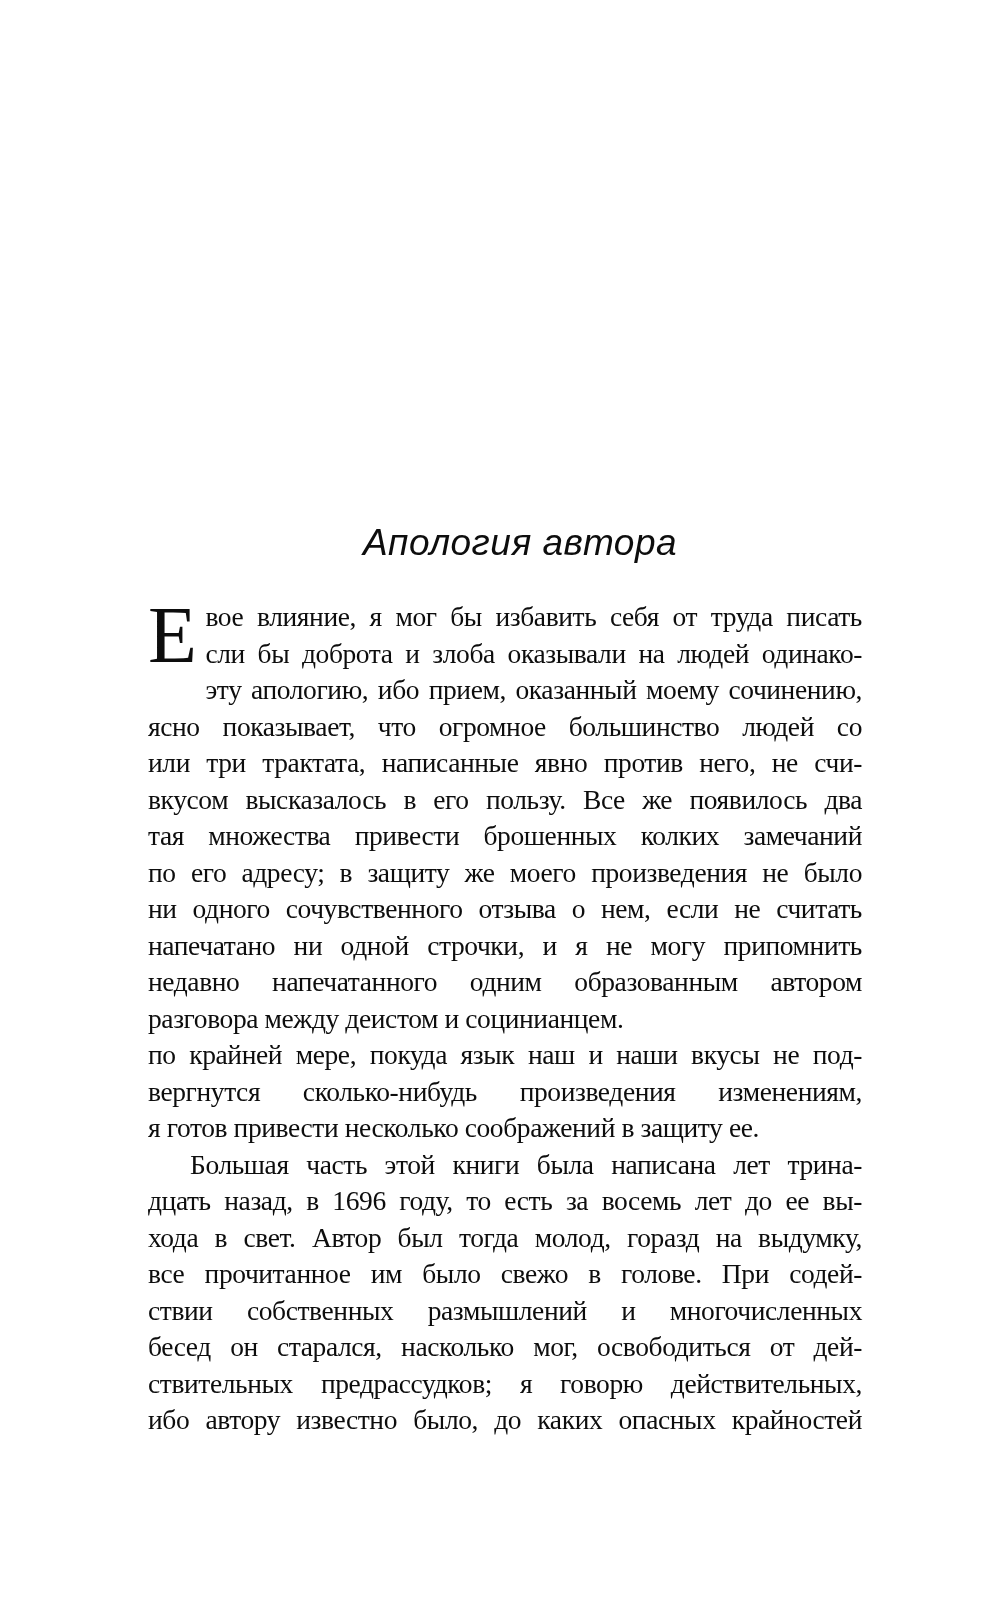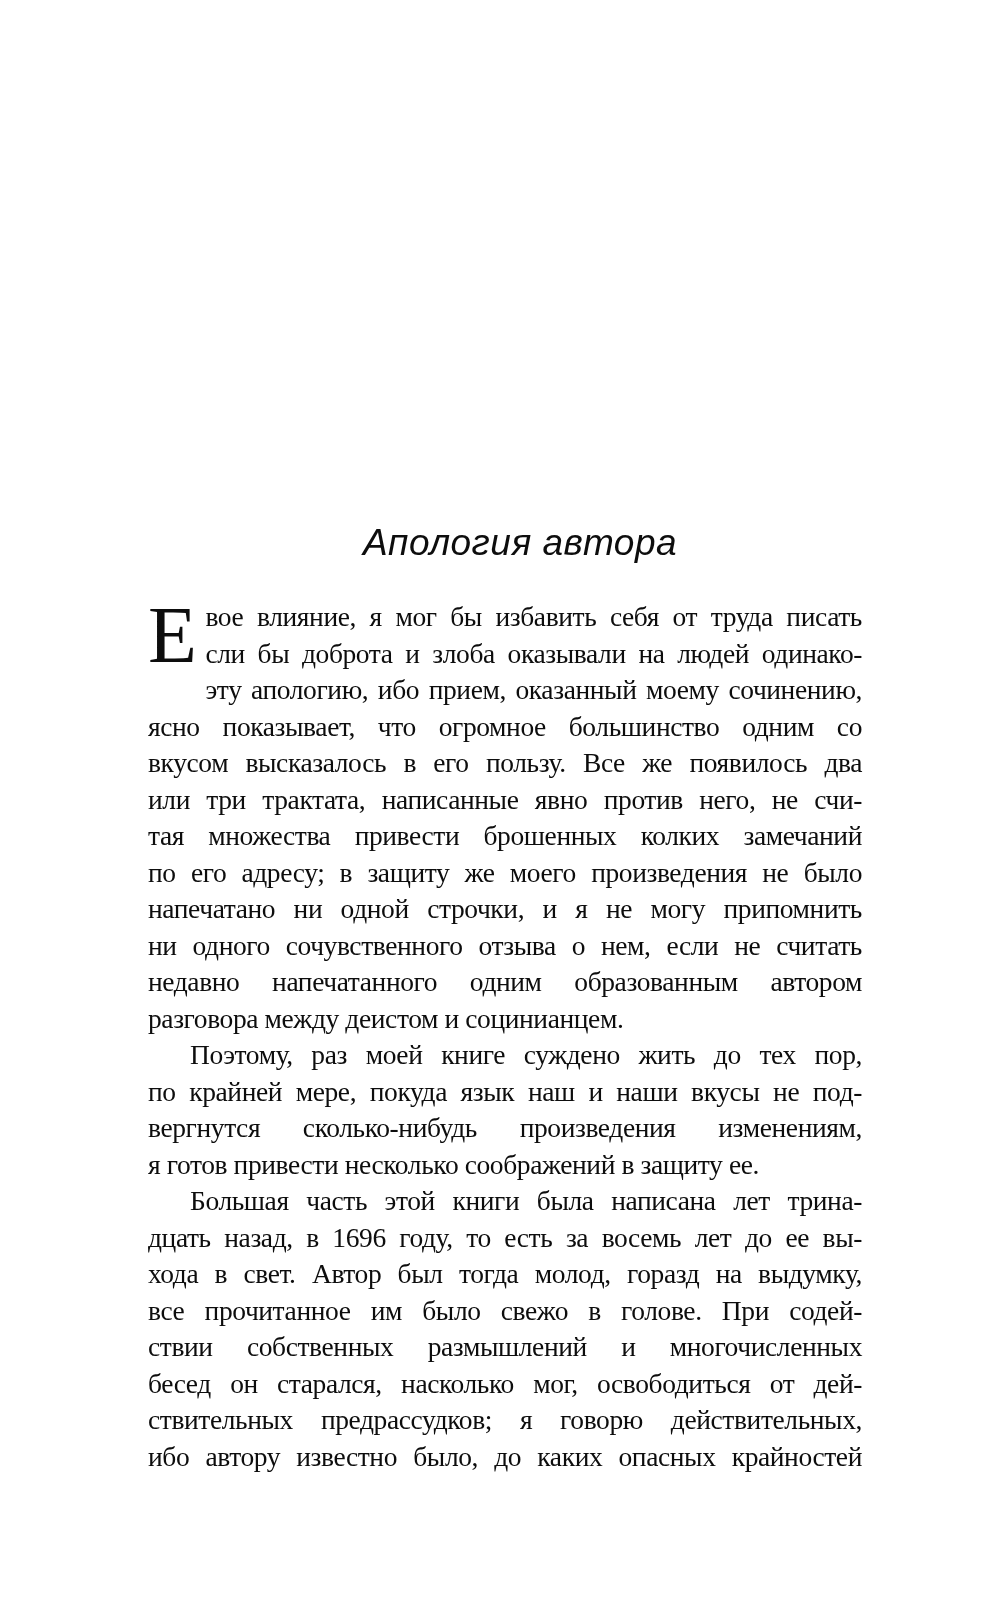--- a/index.html
+++ b/index.html
@@ -69,32 +69,31 @@
 <body>
 
 <div class="page" style="background: rgb(255, 255, 255); color: rgb(13, 13, 13);">
   <div class="title">Апология автора</div>
   <div class="text-body">
       <div class="para">
         <span class="dropcap">Е</span>
         <div class="line">вое влияние, я мог бы избавить себя от труда писать</div>
         <div class="line">сли бы доброта и злоба оказывали на людей одинако-</div>
         <div class="line">эту апологию, ибо прием, оказанный моему сочинению,</div>
-        <div class="line">ясно показывает, что огромное большинство одним со</div>
+        <div class="line">ясно показывает, что огромное большинство людей со</div>
+        <div class="line">или три трактата, написанные явно против него, не счи-</div>
         <div class="line">вкусом высказалось в его пользу. Все же появилось два</div>
-        <div class="line">или три трактата, написанные явно против него, не счи-</div>
         <div class="line">тая множества привести брошенных колких замечаний</div>
         <div class="line">по его адресу; в защиту же моего произведения не было</div>
+        <div class="line">ни одного сочувственного отзыва о нем, если не считать</div>
         <div class="line">напечатано ни одной строчки, и я не могу припомнить</div>
-        <div class="line">ни одного сочувственного отзыва о нем, если не считать</div>
         <div class="line">недавно напечатанного одним образованным автором</div>
         <div class="line endline">разговора между деистом и социнианцем.</div>
       </div>
       <div class="para">
-        <div class="line indent">Поэтому, раз моей книге суждено жить до тех пор,</div>
         <div class="line">по крайней мере, покуда язык наш и наши вкусы не под-</div>
         <div class="line">вергнутся сколько-нибудь произведения изменениям,</div>
         <div class="line endline">я готов привести несколько соображений в защиту ее.</div>
       </div>
       <div class="para">
         <div class="line indent">Большая часть этой книги была написана лет трина-</div>
         <div class="line">дцать назад, в 1696 году, то есть за восемь лет до ее вы-</div>
         <div class="line">хода в свет. Автор был тогда молод, горазд на выдумку,</div>
         <div class="line">все прочитанное им было свежо в голове. При содей-</div>
         <div class="line">ствии собственных размышлений и многочисленных</div>

